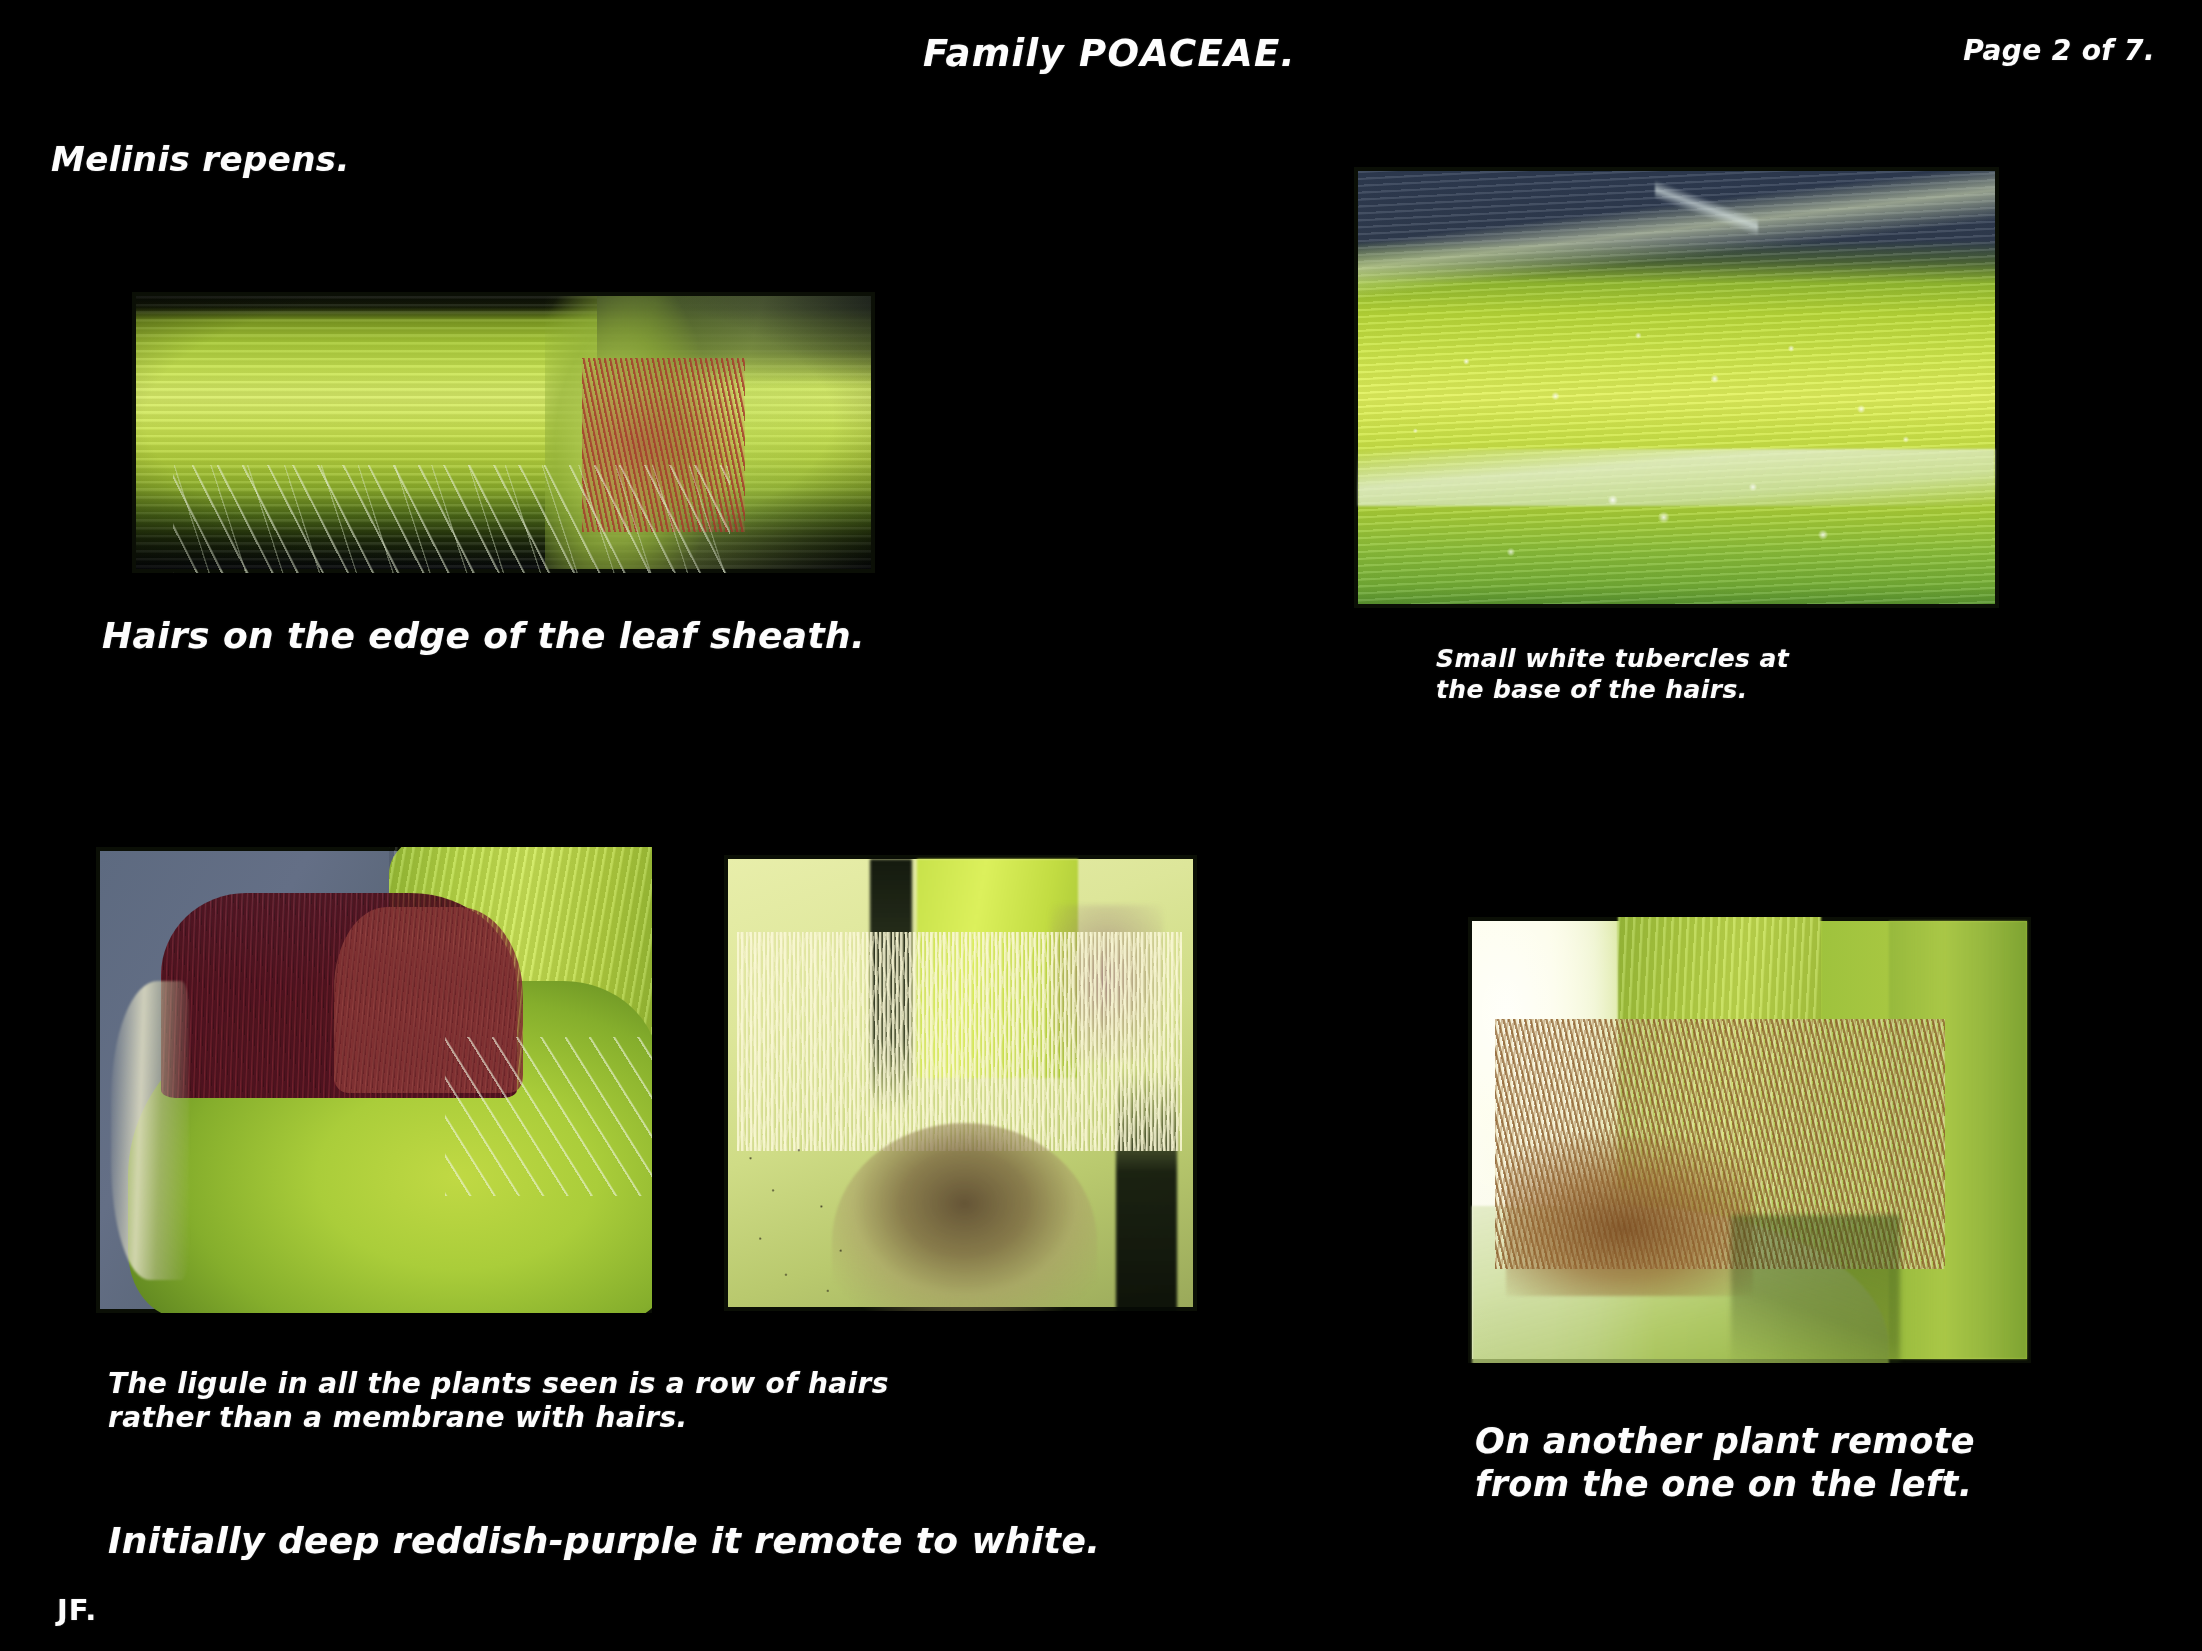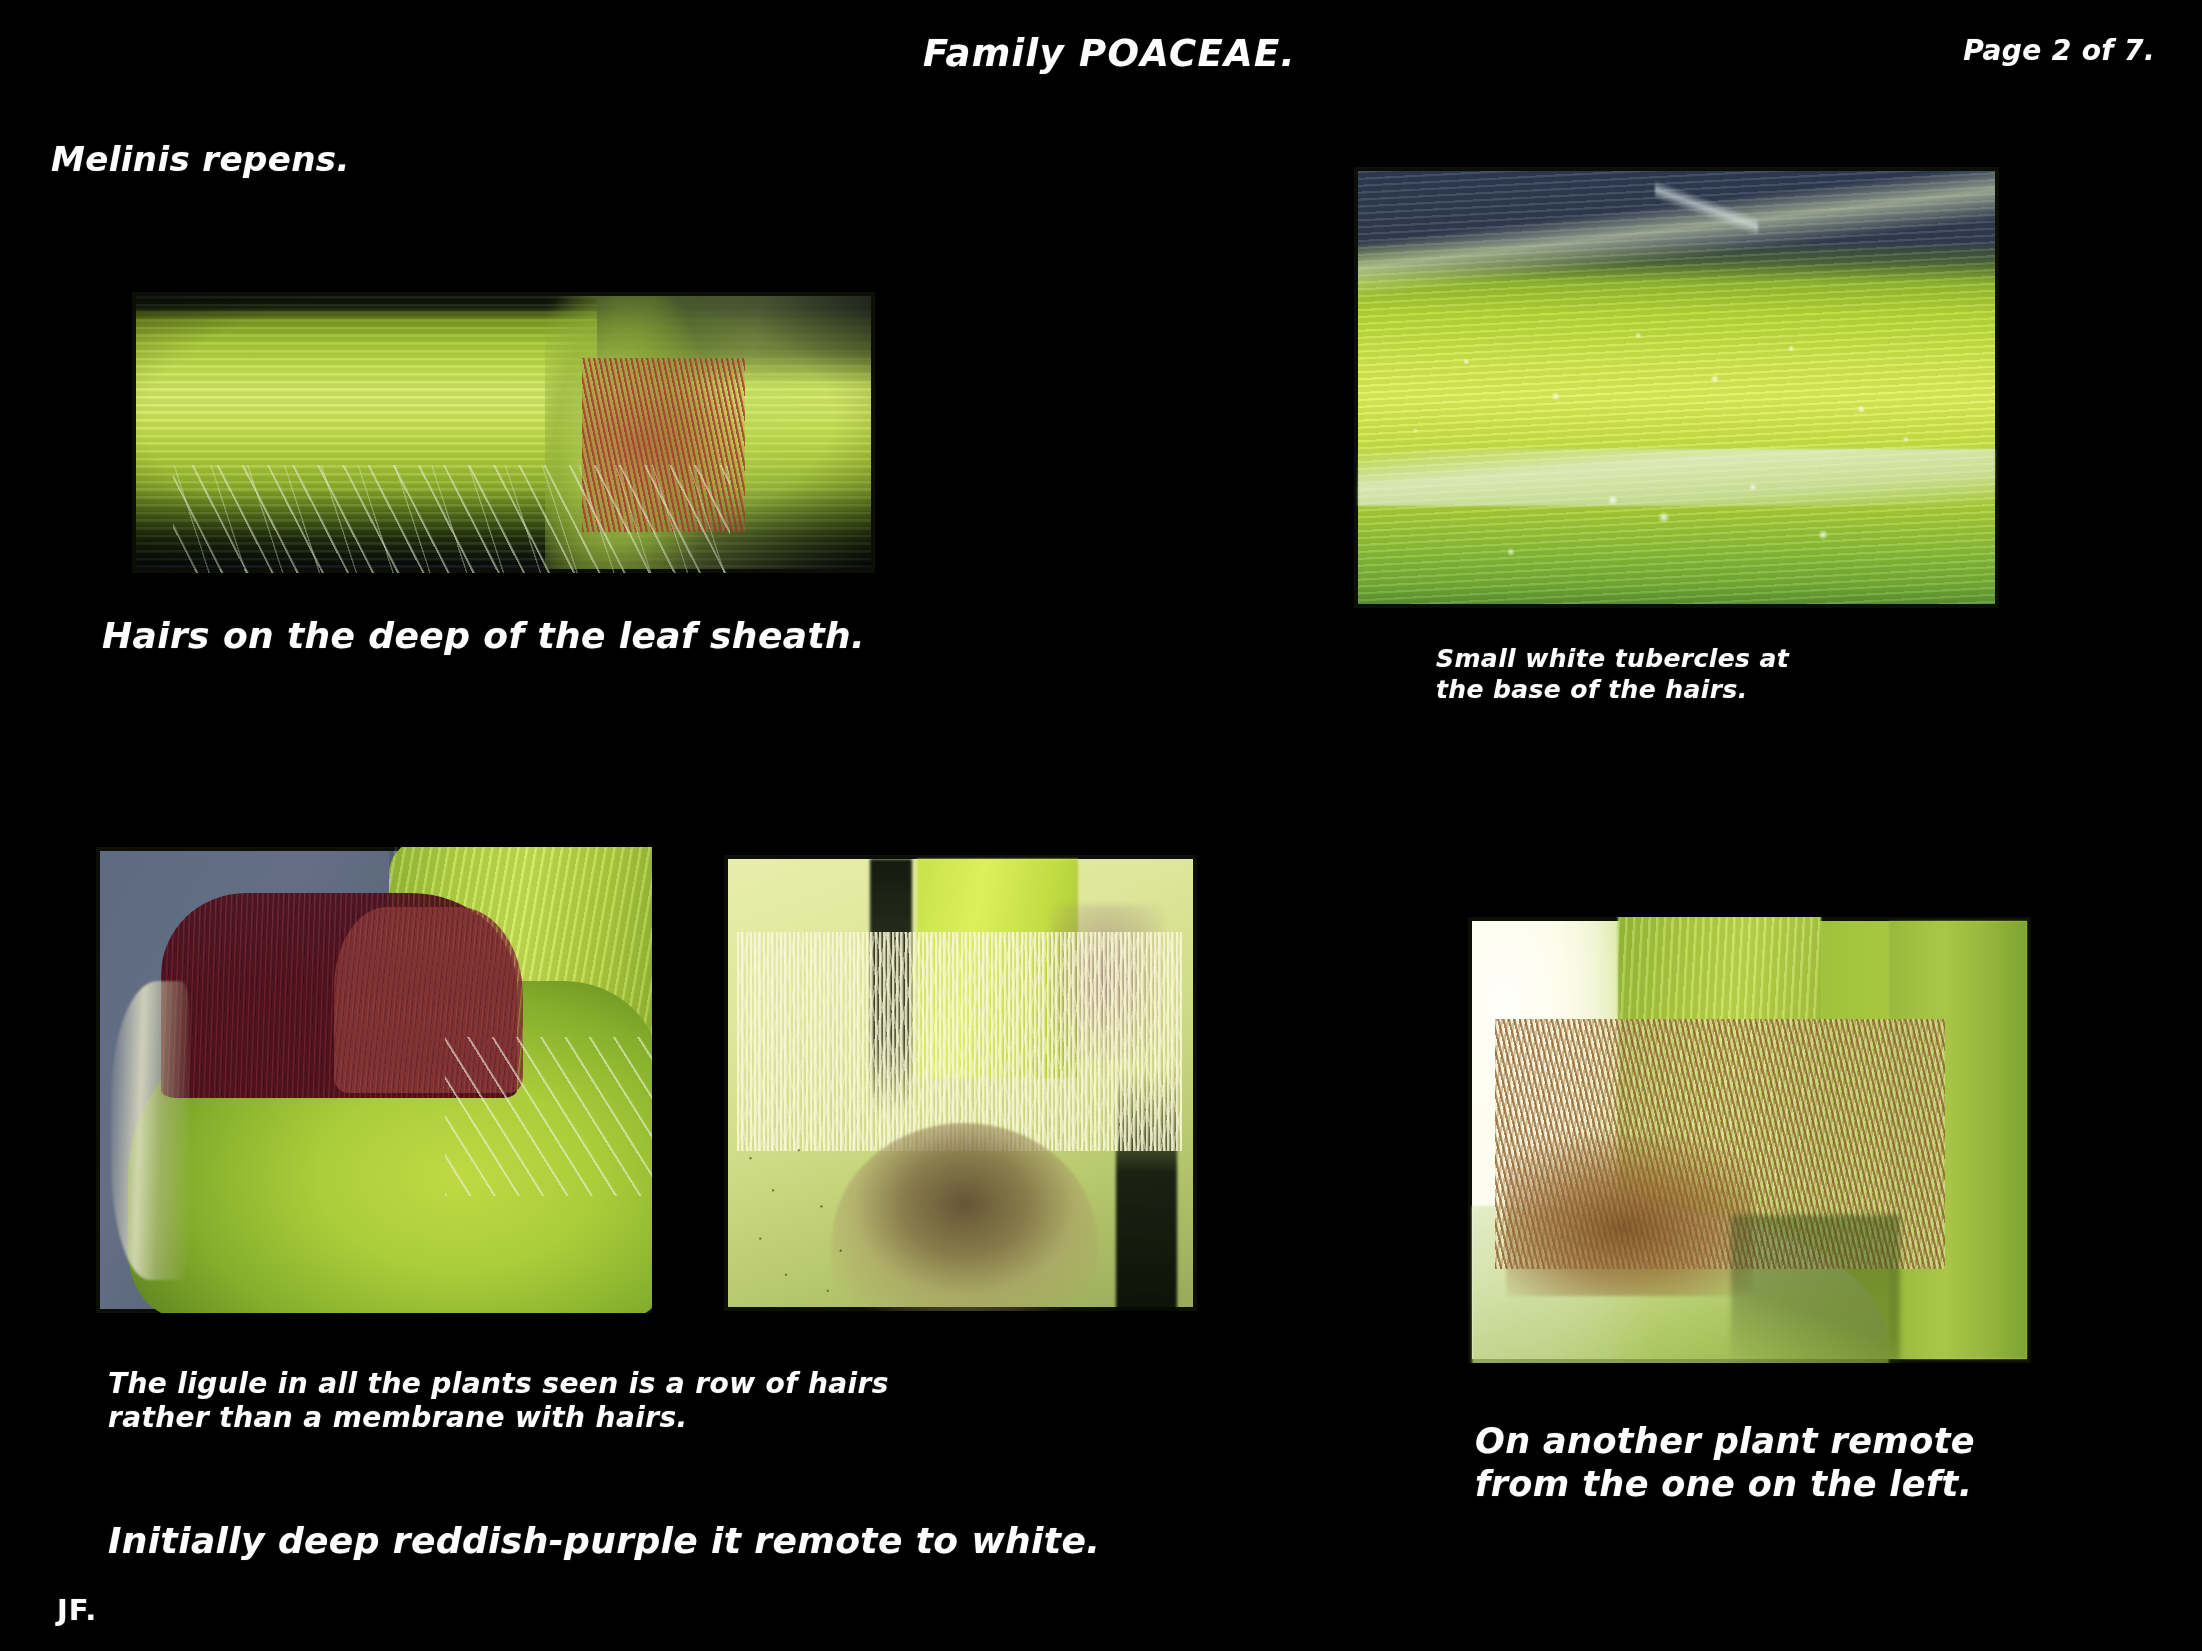--- a/index.html
+++ b/index.html
@@ -326,21 +326,21 @@
 <div class="photo" id="photo-sheath-hairs">
   <div class="layer base"></div>
   <div class="layer streaks"></div>
   <div class="layer darktop"></div>
   <div class="layer nodebulge"></div>
   <div class="layer redhairs"></div>
   <div class="layer whitehairs"></div>
   <div class="layer vignette"></div>
 </div>
 
-<div class="txt" id="caption-sheath-hairs">Hairs on the deep of the leaf sheath.</div>
+<div class="txt" id="caption-sheath-hairs">Hairs on the edge of the leaf sheath.</div>
 
 <div class="photo" id="photo-tubercles">
   <div class="layer base"></div>
   <div class="layer ribs"></div>
   <div class="layer diagband"></div>
   <div class="layer whiteband"></div>
   <div class="layer wisp"></div>
   <div class="layer dots"></div>
 </div>
 

